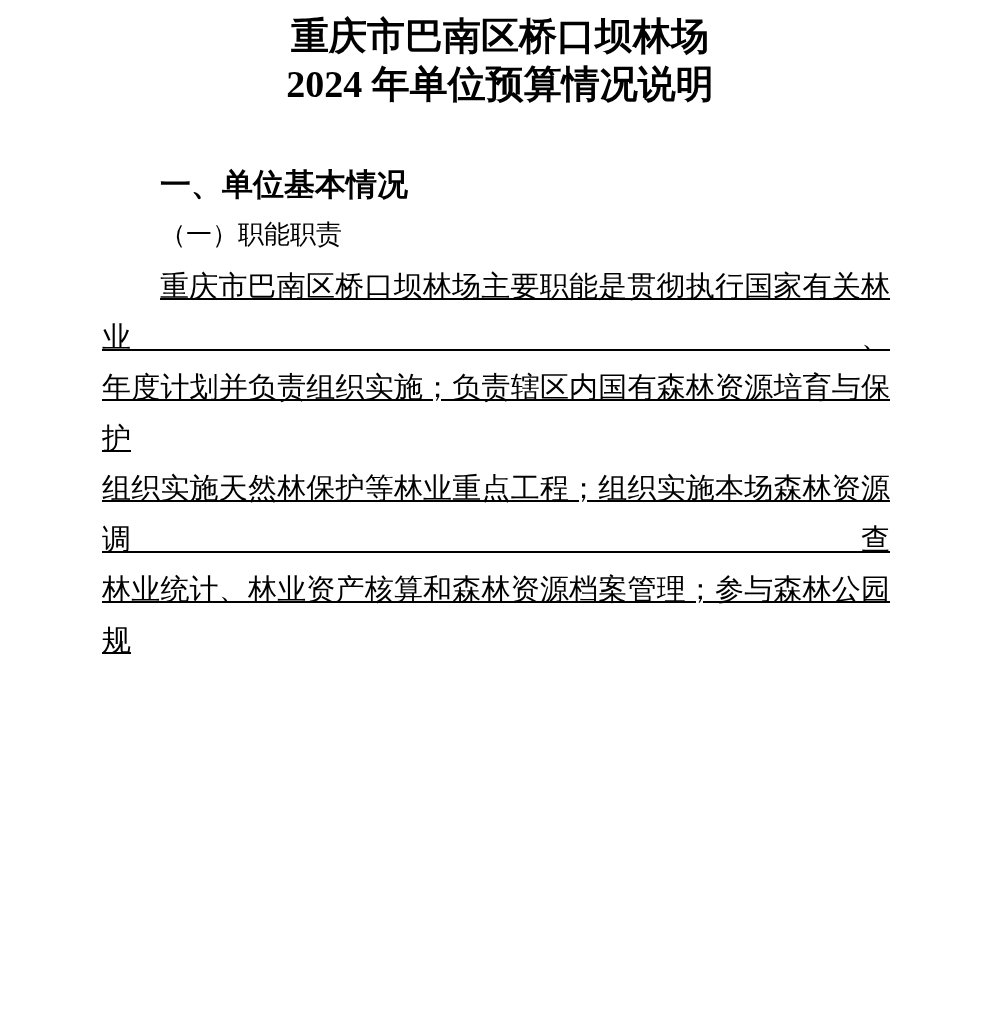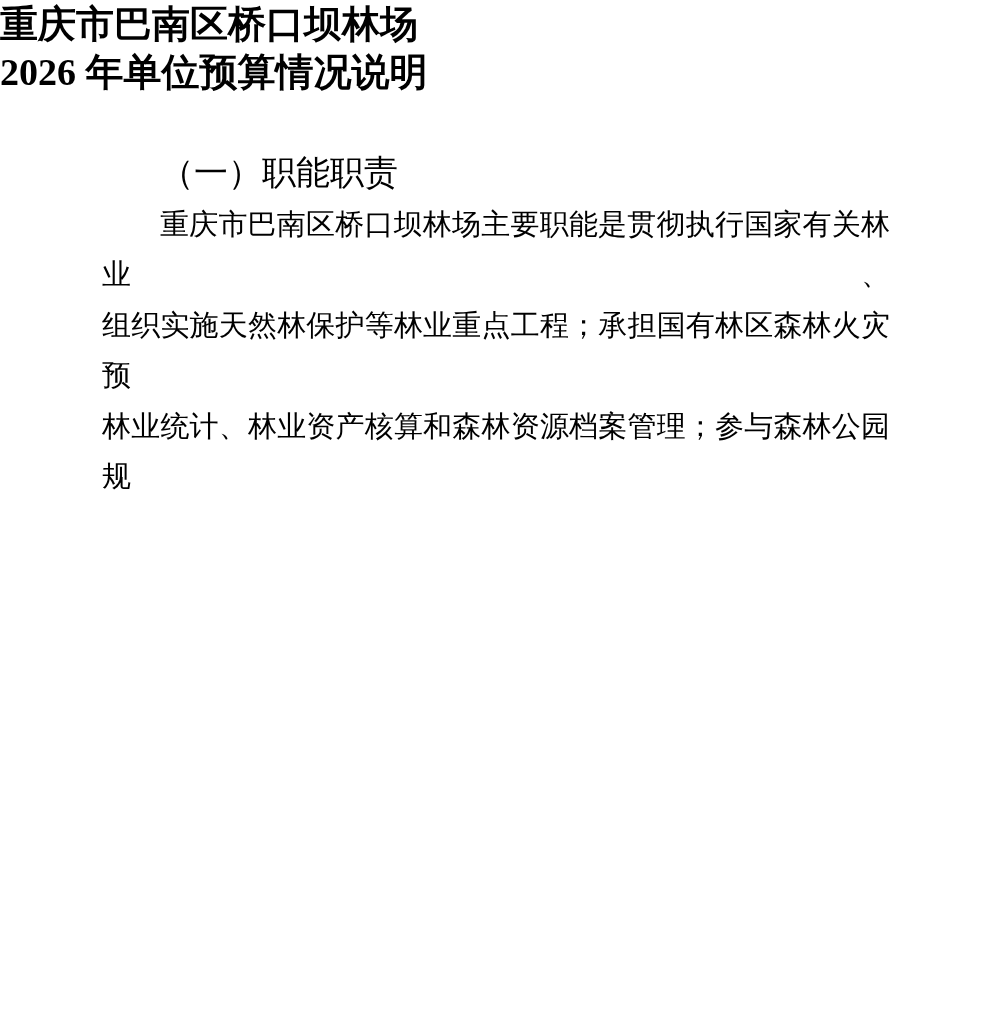--- a/index.html
+++ b/index.html
@@ -9,75 +9,80 @@
   }
   .page {
     position: relative;
     width: 1000px;
     height: 1017px;
     background: #ffffff;
     color: #000000;
     overflow: hidden;
   }
   .doc-title {
+    padding-top: 12px;
+    text-align: center;
     font-family: "Liberation Serif", "DejaVu Serif", serif;
     font-weight: bold;
     font-size: 38px;
     line-height: 48px;
     color: #000000;
   }
   .doc-body {
     margin-top: 52px;
     padding-left: 102px;
     width: 788px;
     line-height: 50.5px;
   }
   .h-bold {
     font-family: "Liberation Sans", "DejaVu Sans", sans-serif;
     font-weight: bold;
     font-size: 31px;
     text-indent: 58px;
     white-space: nowrap;
   }
   .h-kai {
-    font-family: Liberation Serif, serif;
+    font-family: Liberation Mono, monospace;
     font-weight: normal;
-    font-size: 34px;
+    font-size: 26px;
     text-indent: 58px;
     white-space: nowrap;
   }
   .para {
     font-family: "Liberation Serif", "DejaVu Serif", serif;
     font-size: 29px;
   }
   .line {
     text-align: justify;
     text-align-last: justify;
     text-justify: inter-character;
+    text-decoration: underline;
   }
   .line.first {
     text-indent: 58px;
   }
 </style>
 </head>
 <body>
 
 <div class="page">
 
   <div class="doc-title">
     <div>重庆市巴南区桥口坝林场</div>
-    <div>2026 年单位预算情况说明</div>
+    <div>2024 年单位预算情况说明</div>
   </div>
 
   <div class="doc-body">
 
+    <div class="h-bold">一、单位基本情况</div>
 
     <div class="h-kai">（一）职能职责</div>
 
     <div class="para">
       <div class="line first">重庆市巴南区桥口坝林场主要职能是贯彻执行国家有关林业、</div>
-      <div class="line">组织实施天然林保护等林业重点工程；承担国有林区森林火灾预</div>
+      <div class="line">年度计划并负责组织实施；负责辖区内国有森林资源培育与保护</div>
+      <div class="line">组织实施天然林保护等林业重点工程；组织实施本场森林资源调查</div>
       <div class="line">林业统计、林业资产核算和森林资源档案管理；参与森林公园规</div>
 
     </div>
 
   </div>
 </div>
 
 </body></html>

